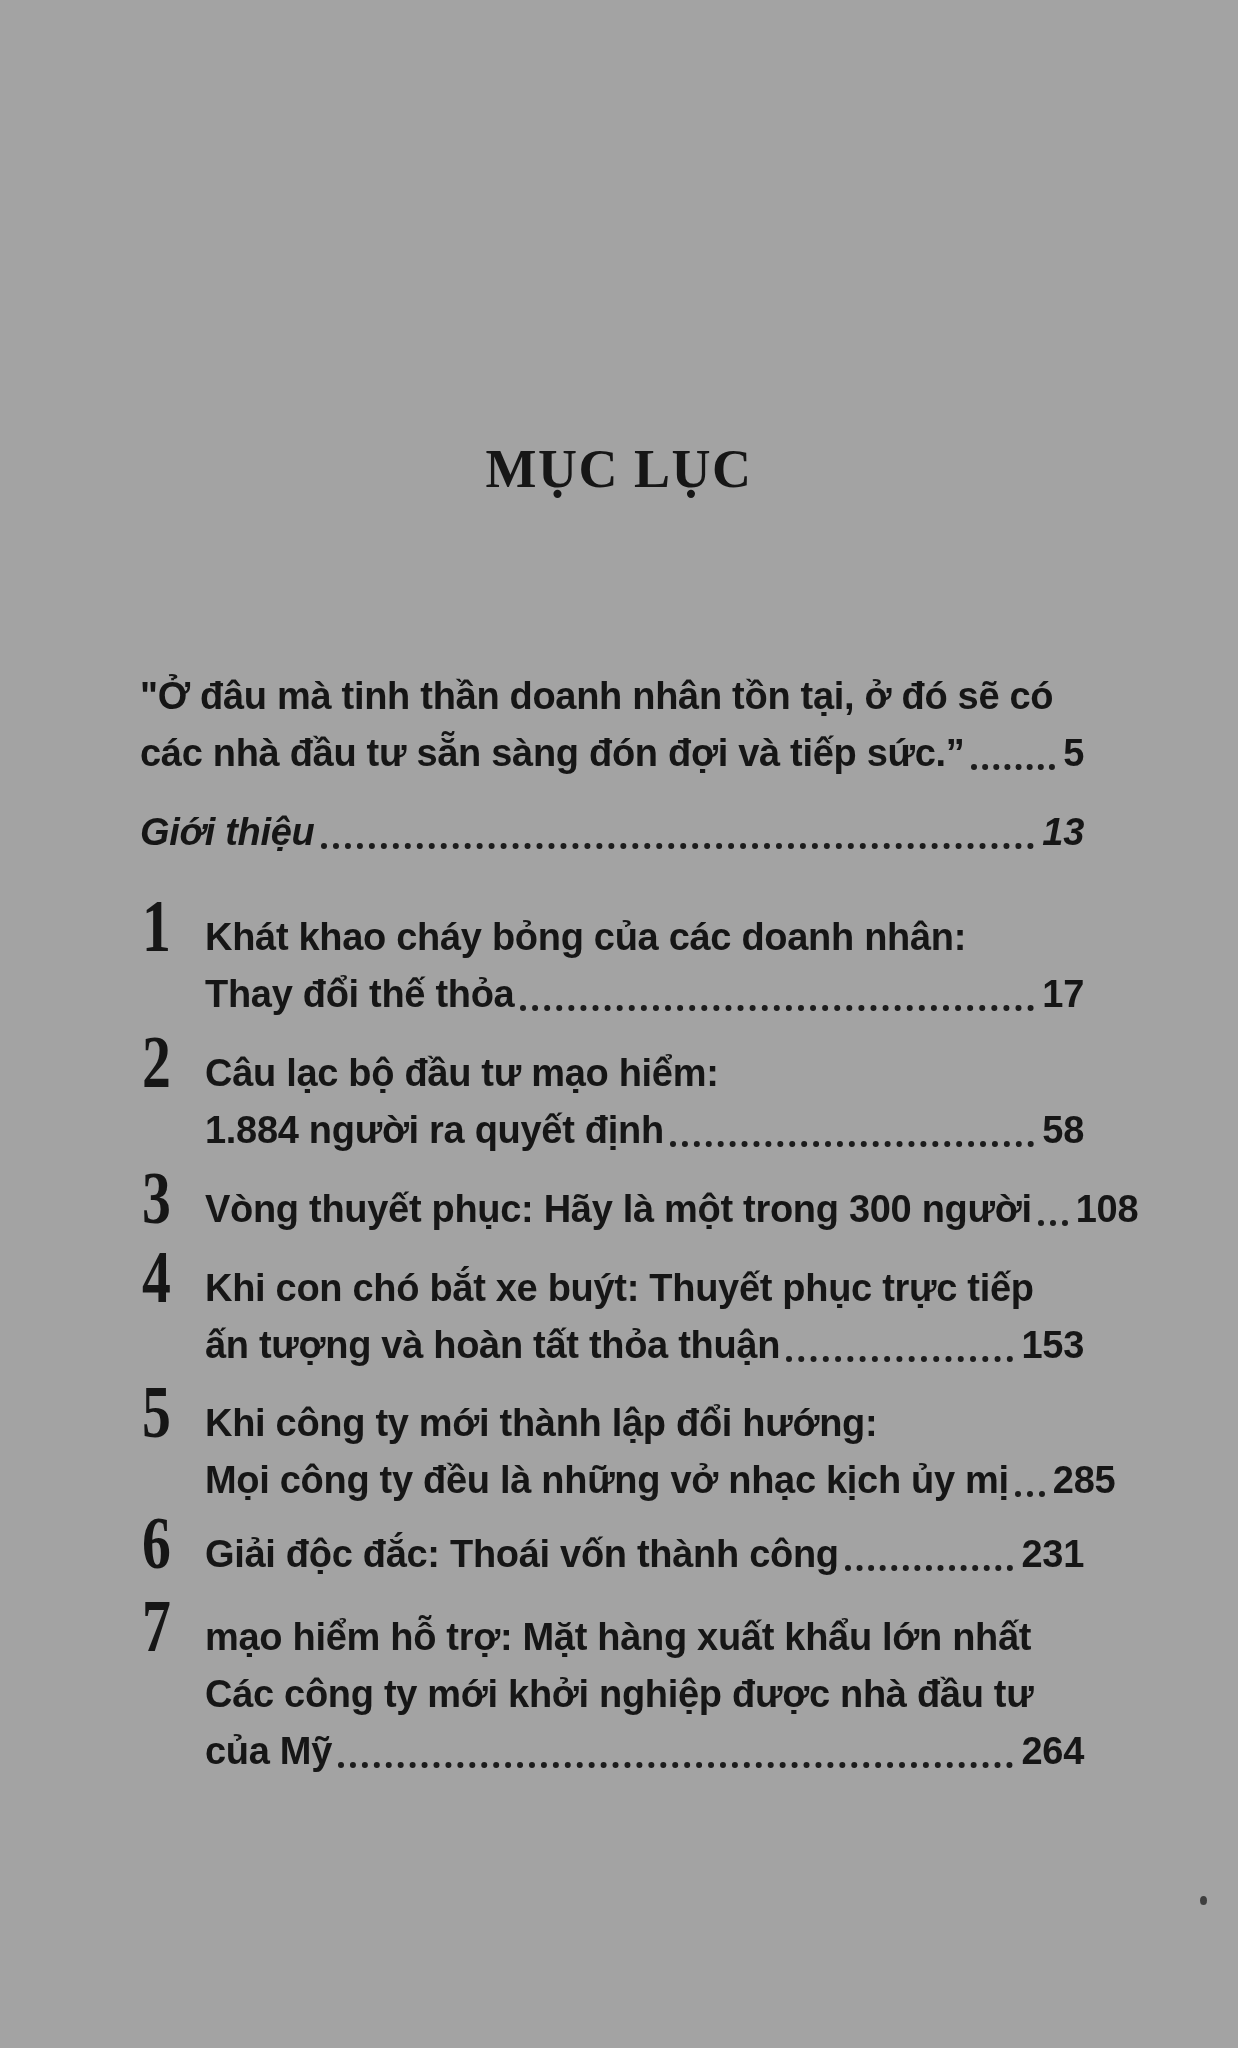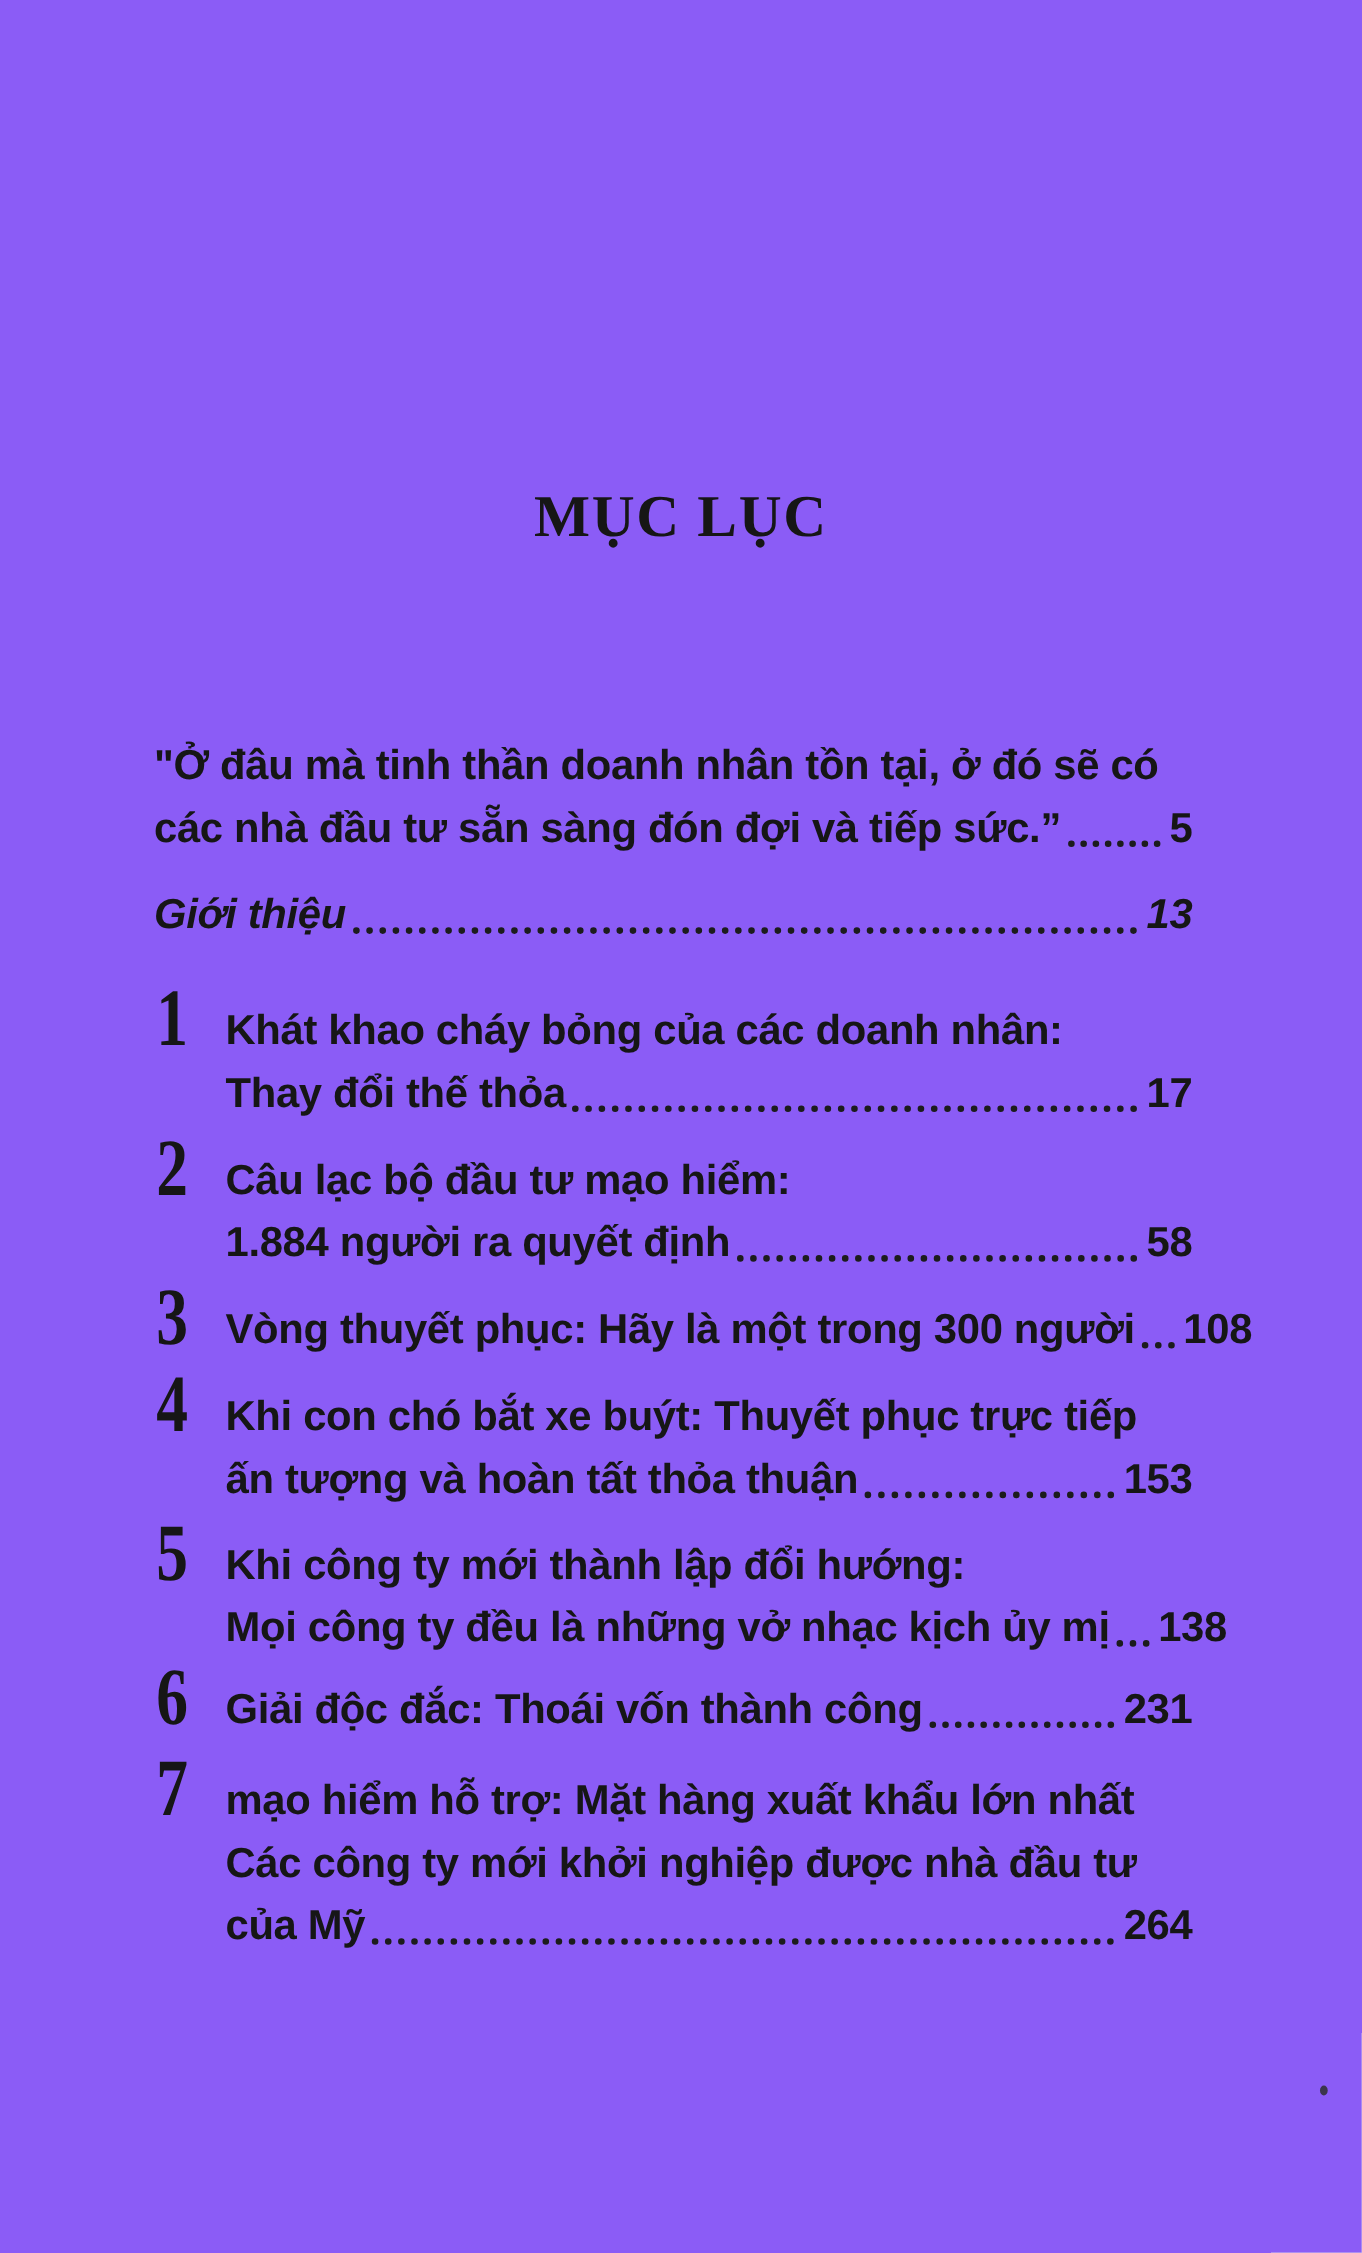--- a/index.html
+++ b/index.html
@@ -1,20 +1,20 @@
 <!DOCTYPE html>
 <html><head>
 <meta charset="utf-8">
 <style>
   html,body{margin:0;padding:0;background:#e8e8e8;}
   #page{
     position:relative;
     width:1238px;height:2048px;
     margin:0 auto;
-    background:#8b5cf6;
+    background:#a3a3a3;
     color:#161616;
     font-family:"Liberation Sans",sans-serif;
     overflow:hidden;
   }
   .book-title{
     position:absolute;top:438px;left:0;width:100%;
     text-align:center;
     font-family:"Liberation Serif",serif;
     font-size:54px;font-weight:600;letter-spacing:1.5px;
   }
@@ -112,21 +112,21 @@
         <span class="pagenum">153</span>
       </div>
     </div>
 
     <div class="entry m21">
       <span class="num">5</span>
       <div>Khi công ty mới thành lập đổi hướng:</div>
       <div class="row">
         <span class="txt">Mọi công ty đều là những vở nhạc kịch ủy mị</span>
         <span class="leader"></span>
-        <span class="pagenum">138</span>
+        <span class="pagenum">285</span>
       </div>
     </div>
 
     <div class="entry m17">
       <span class="num">6</span>
       <div class="row">
         <span class="txt">Giải độc đắc: Thoái vốn thành công</span>
         <span class="leader"></span>
         <span class="pagenum">231</span>
       </div>

